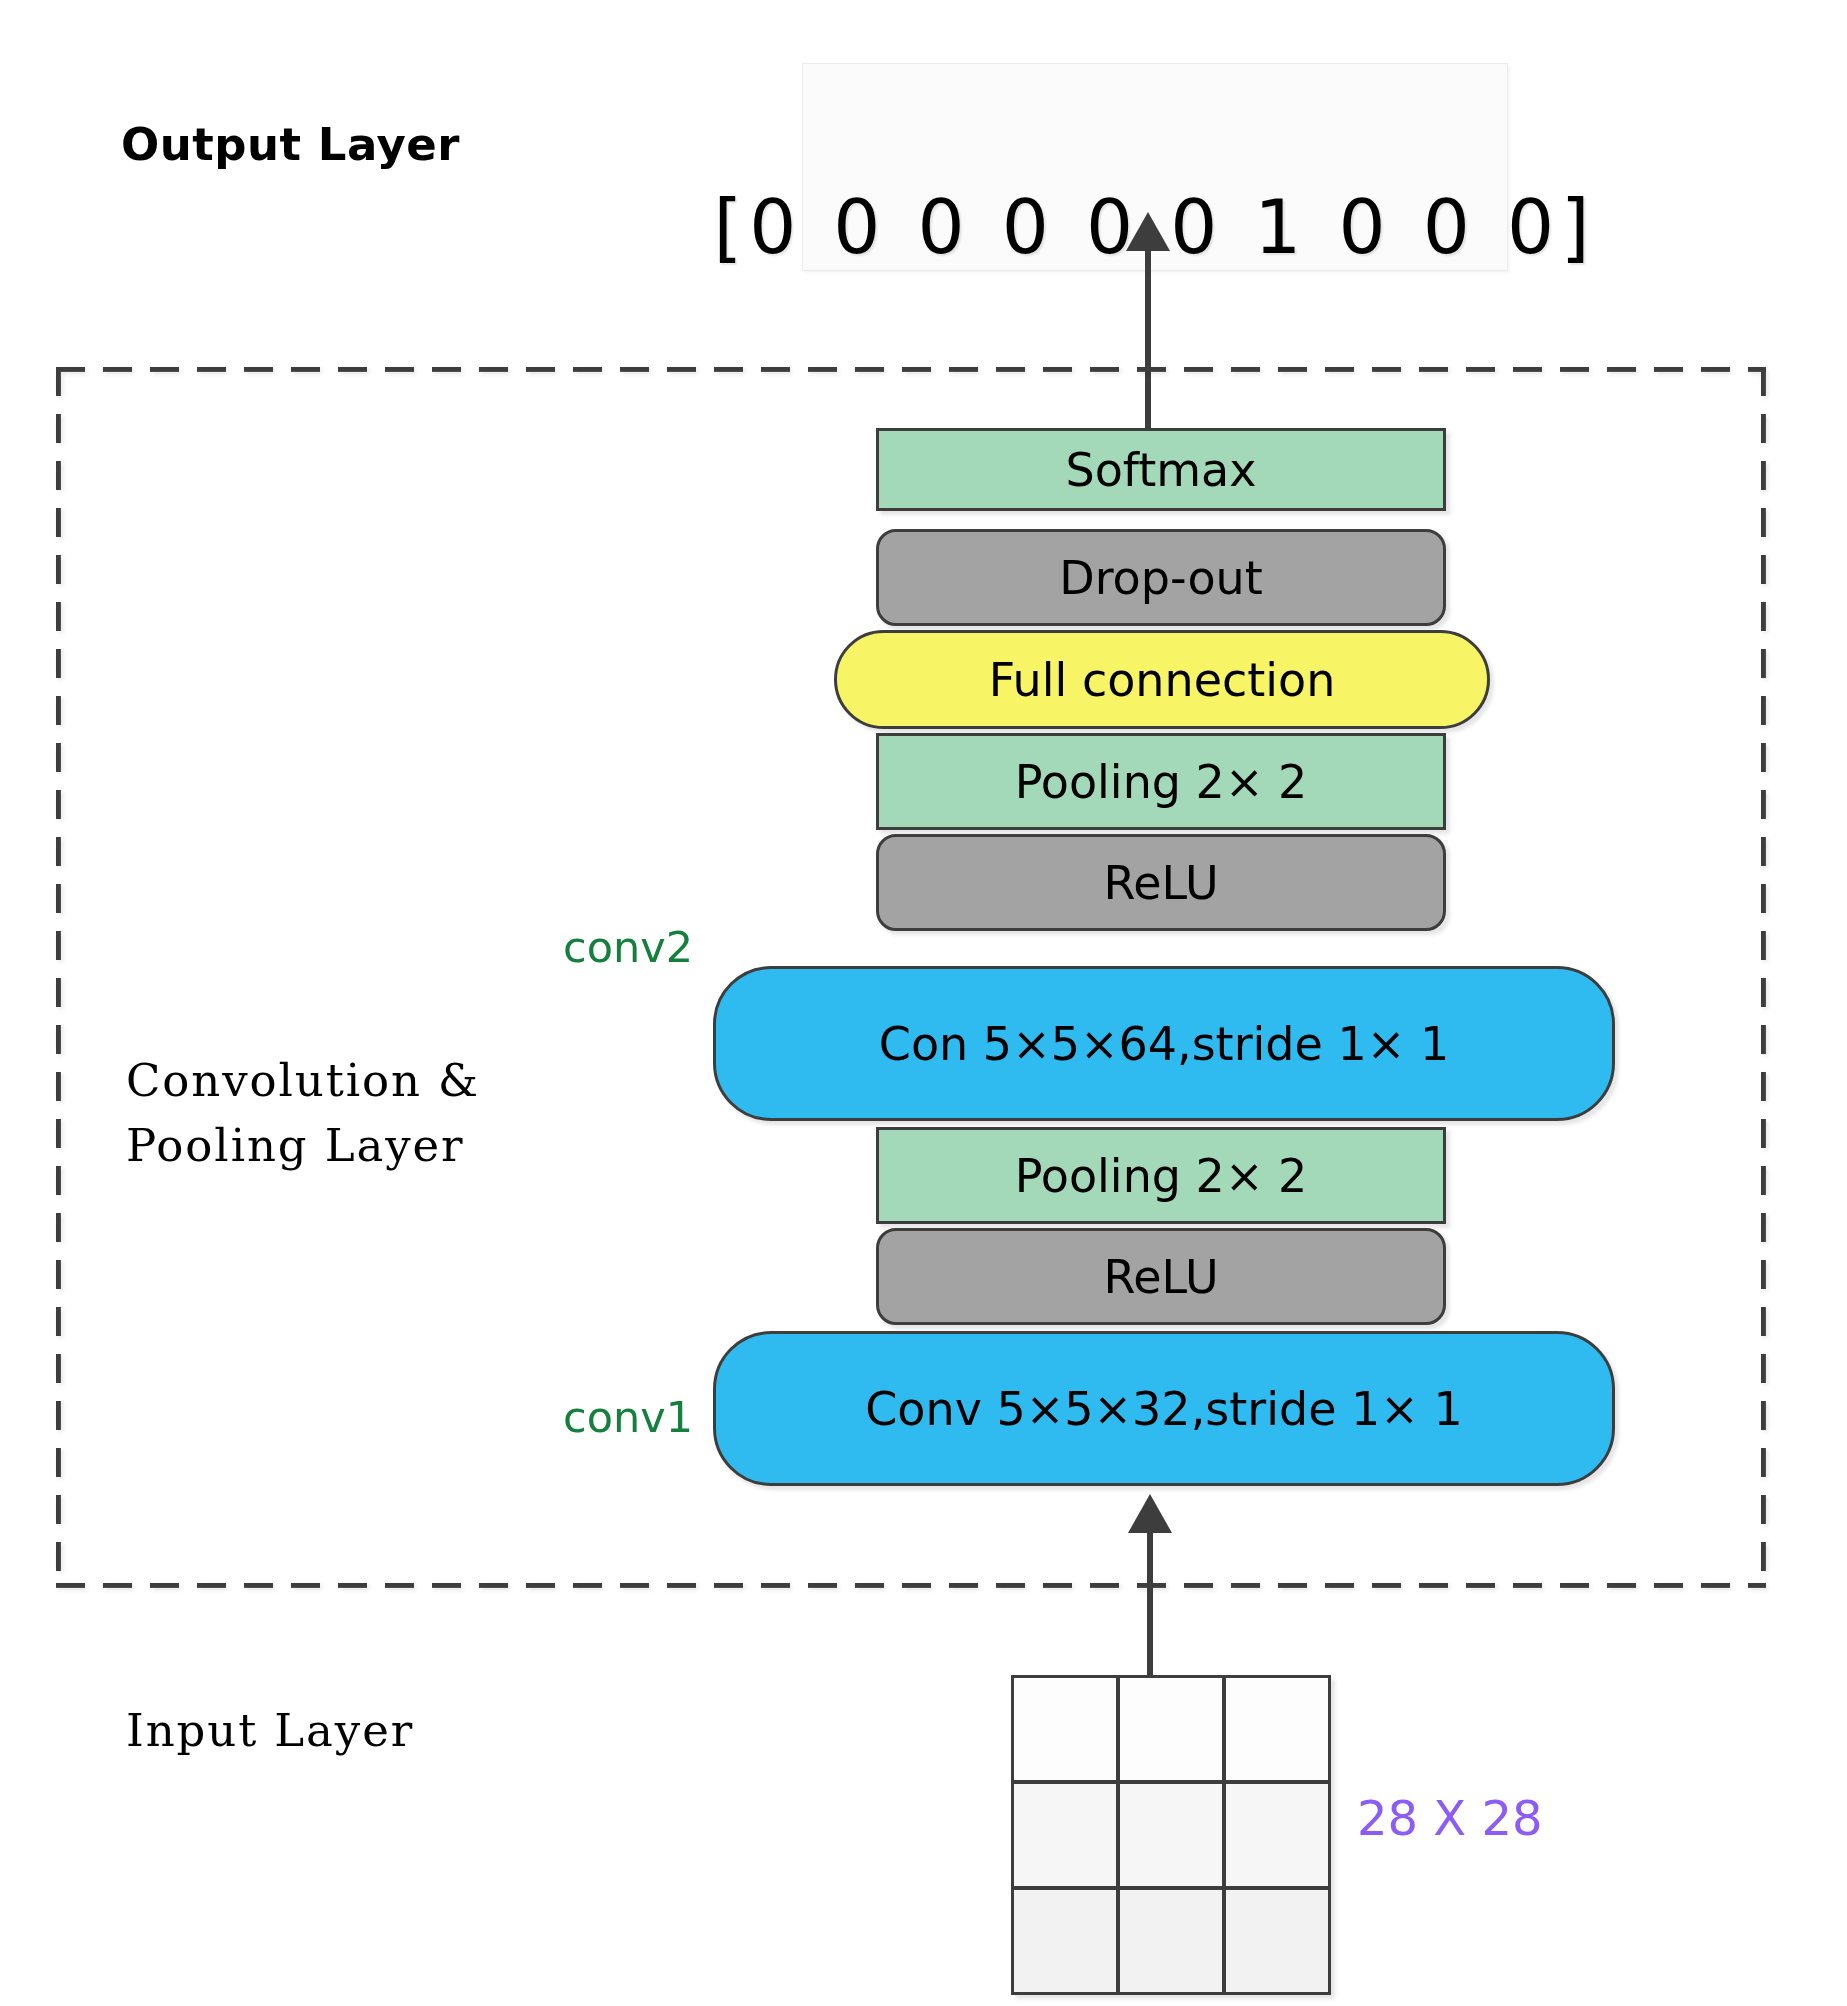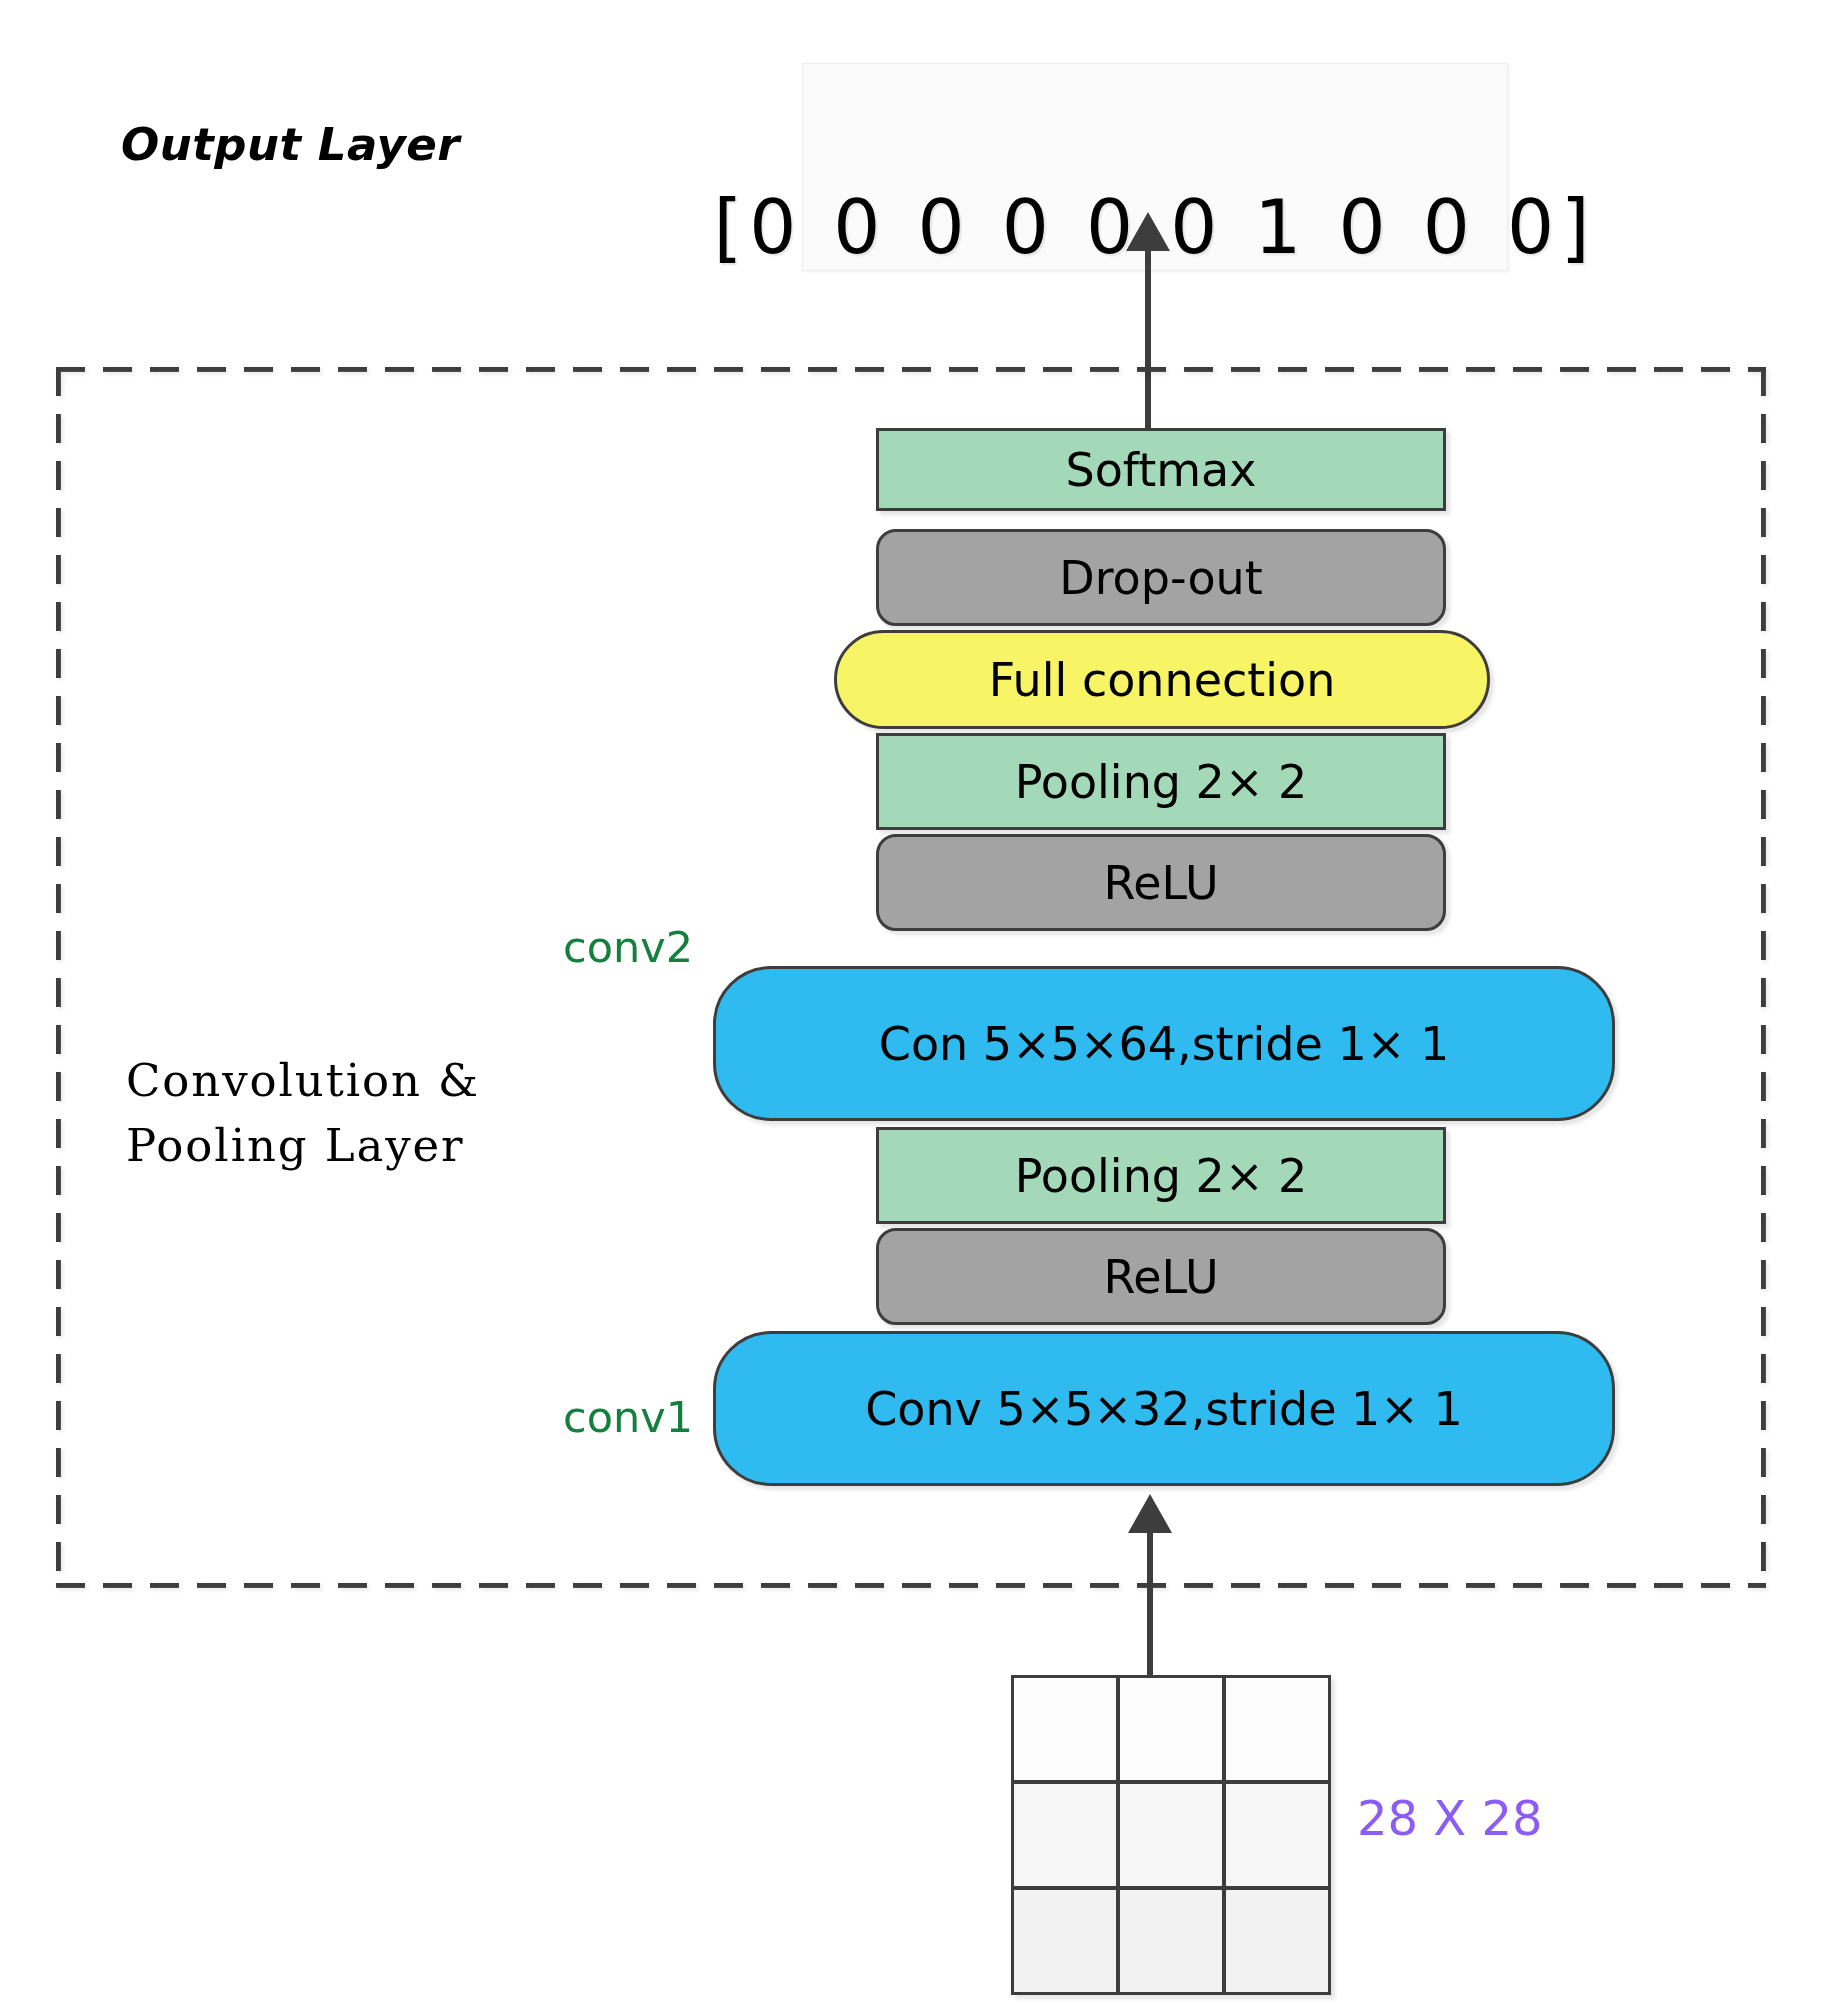--- a/index.html
+++ b/index.html
@@ -124,21 +124,21 @@
     font-size:48px;
     color:#8b5cf6;
     white-space:nowrap;
   }
 </style>
 </head>
 <body>
 
 <div id="stage">
 
-  <div class="abs label-bold" style="left:121px; top:118px;font-style:italic;">Output Layer</div>
+  <div class="abs label-bold" style="left:121px; top:118px;">Output Layer</div>
 
   <div class="abs output-box" style="left:802px; top:63px; width:706px; height:208px;">
     <span class="output-text">[0 0 0 0 0 0 1 0 0 0]</span>
   </div>
 
   <div class="abs arrow-up" style="left:1126px; top:212px;">
     <div class="arrow-head"></div>
     <div class="arrow-shaft" style="height:219px;"></div>
   </div>
 
@@ -184,20 +184,21 @@
 
   <div class="abs block blue rounded" style="left:713px; top:1331px; width:902px; height:155px;">
     <span class="block-text">Conv 5×5×32,stride 1× 1</span>
   </div>
 
   <div class="abs arrow-up" style="left:1128px; top:1494px;">
     <div class="arrow-head"></div>
     <div class="arrow-shaft" style="height:163px;"></div>
   </div>
 
+  <div class="abs label-mono" style="left:126px; top:1698px;">Input Layer</div>
 
   <div class="abs grid3" style="left:1011px; top:1675px; width:320px; height:320px;">
     <div class="grid-cell"></div>
     <div class="grid-cell"></div>
     <div class="grid-cell"></div>
     <div class="grid-cell r2"></div>
     <div class="grid-cell r2"></div>
     <div class="grid-cell r2"></div>
     <div class="grid-cell r3"></div>
     <div class="grid-cell r3"></div>

